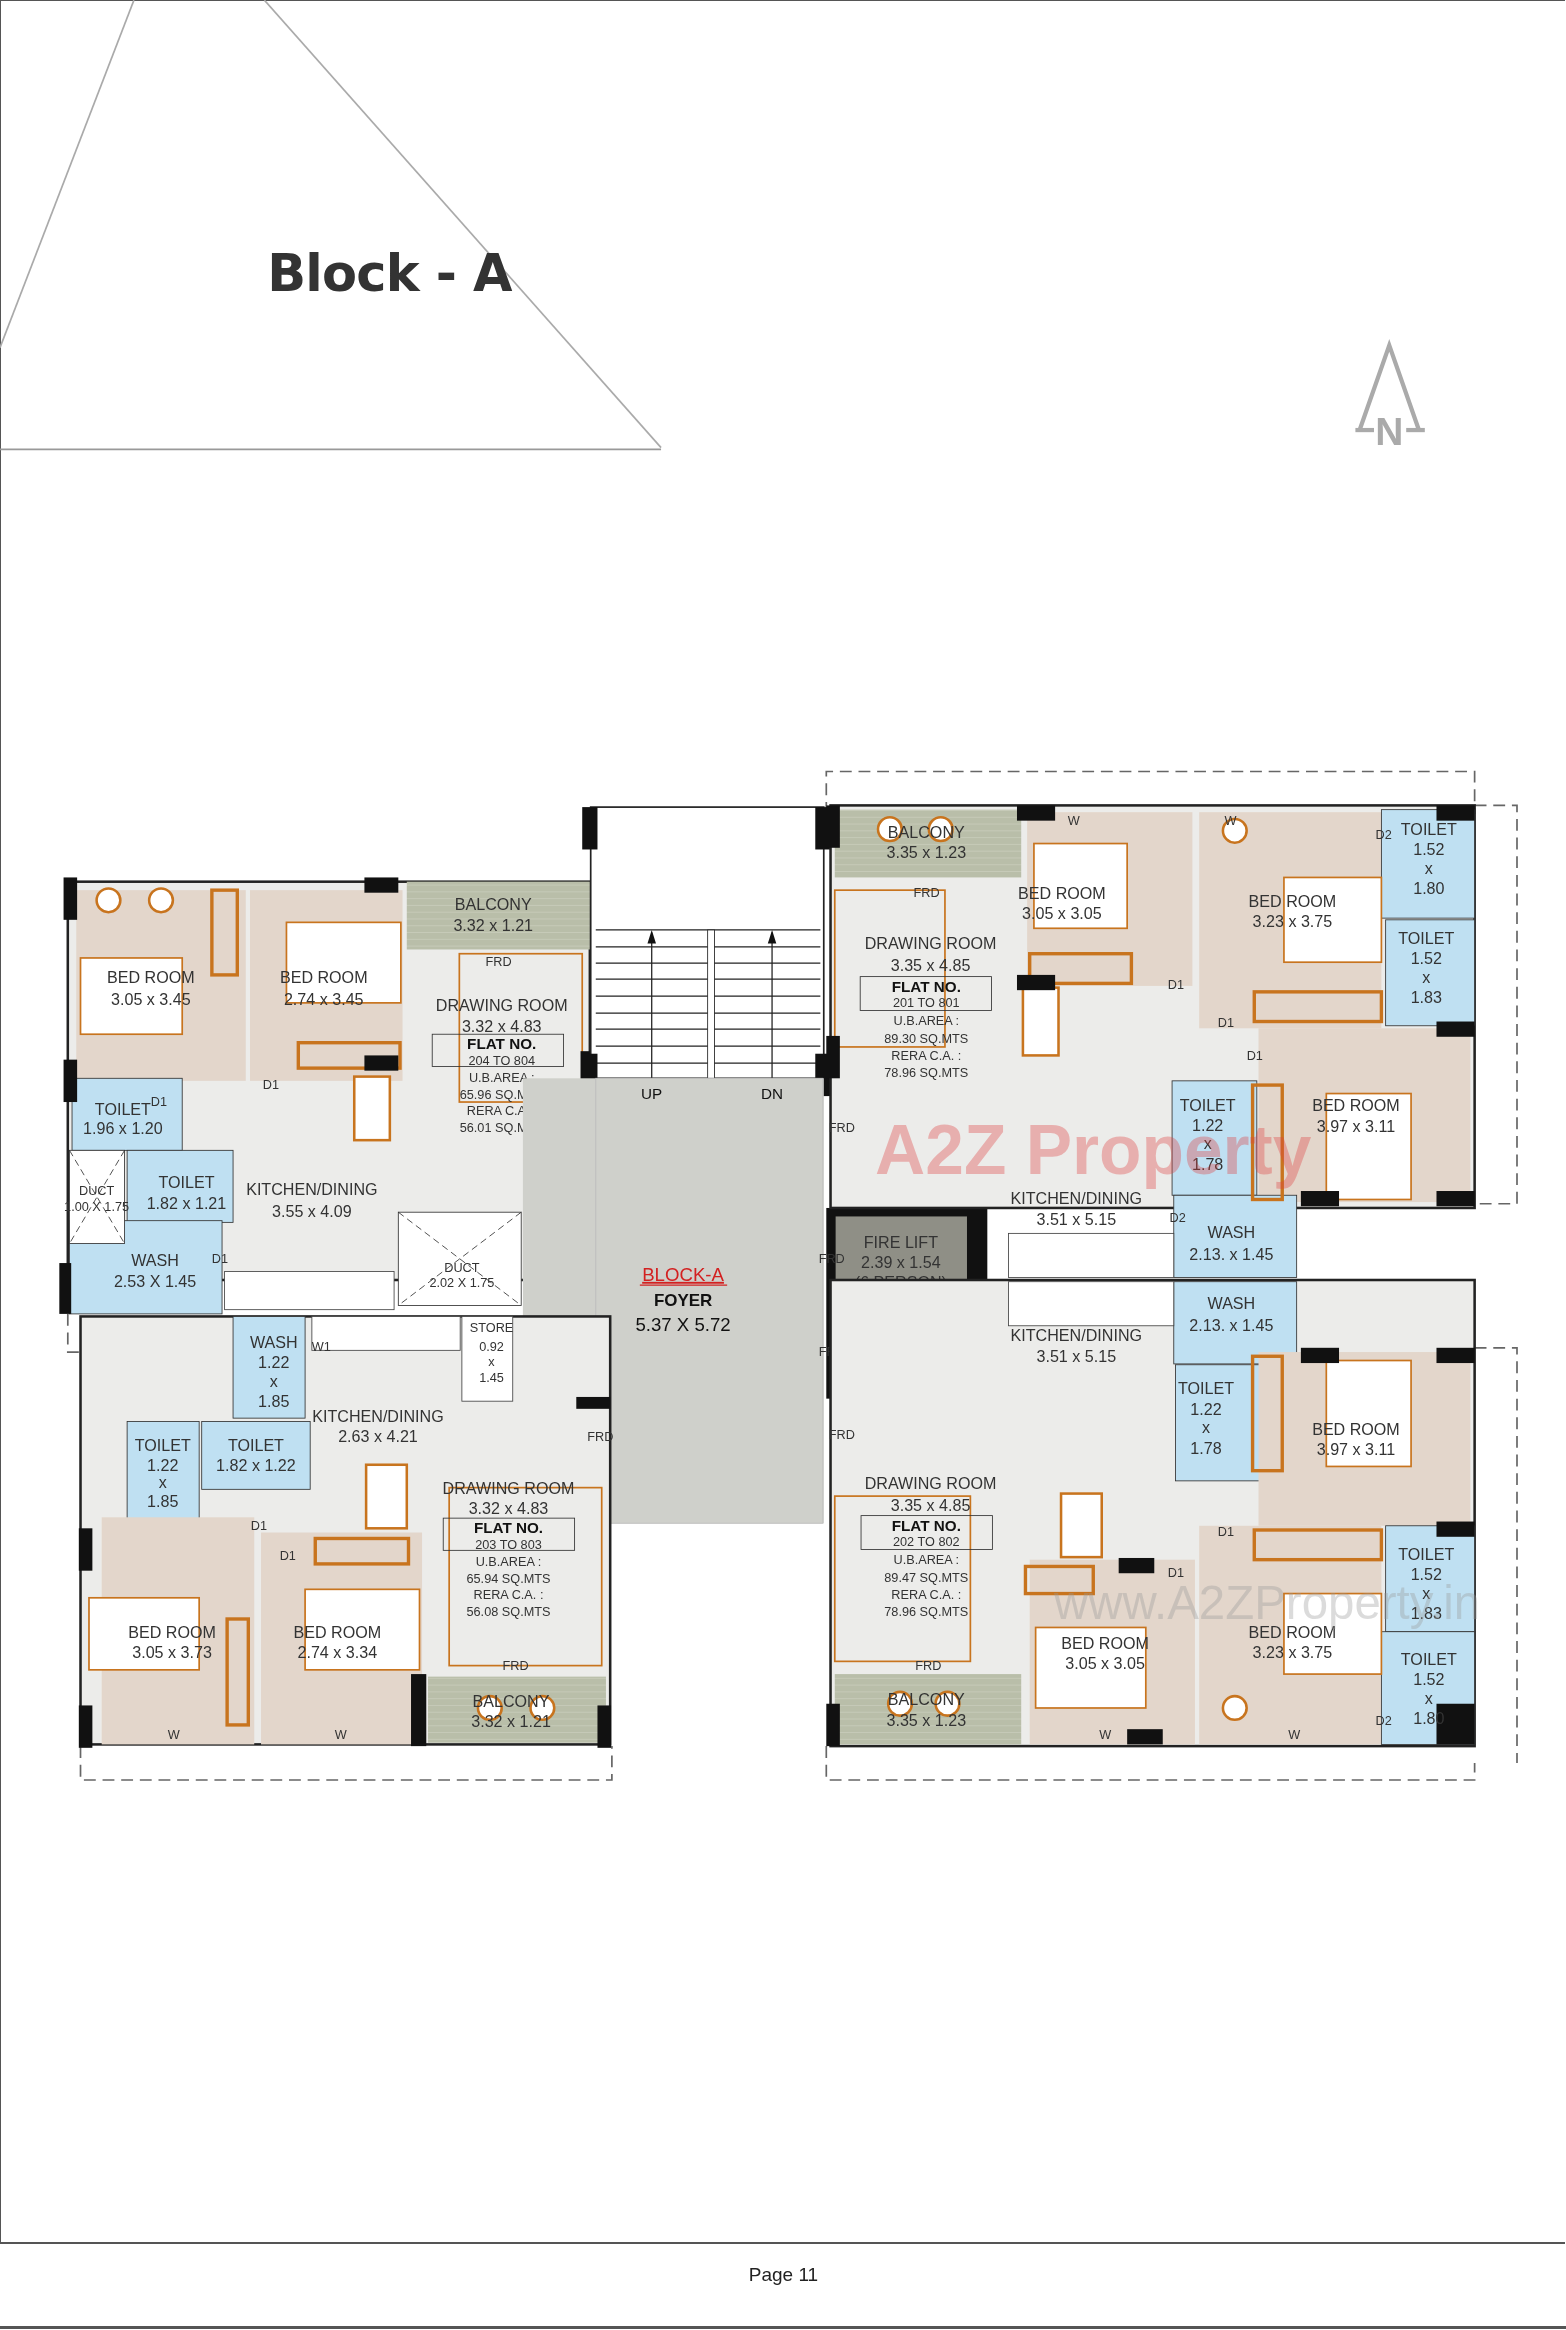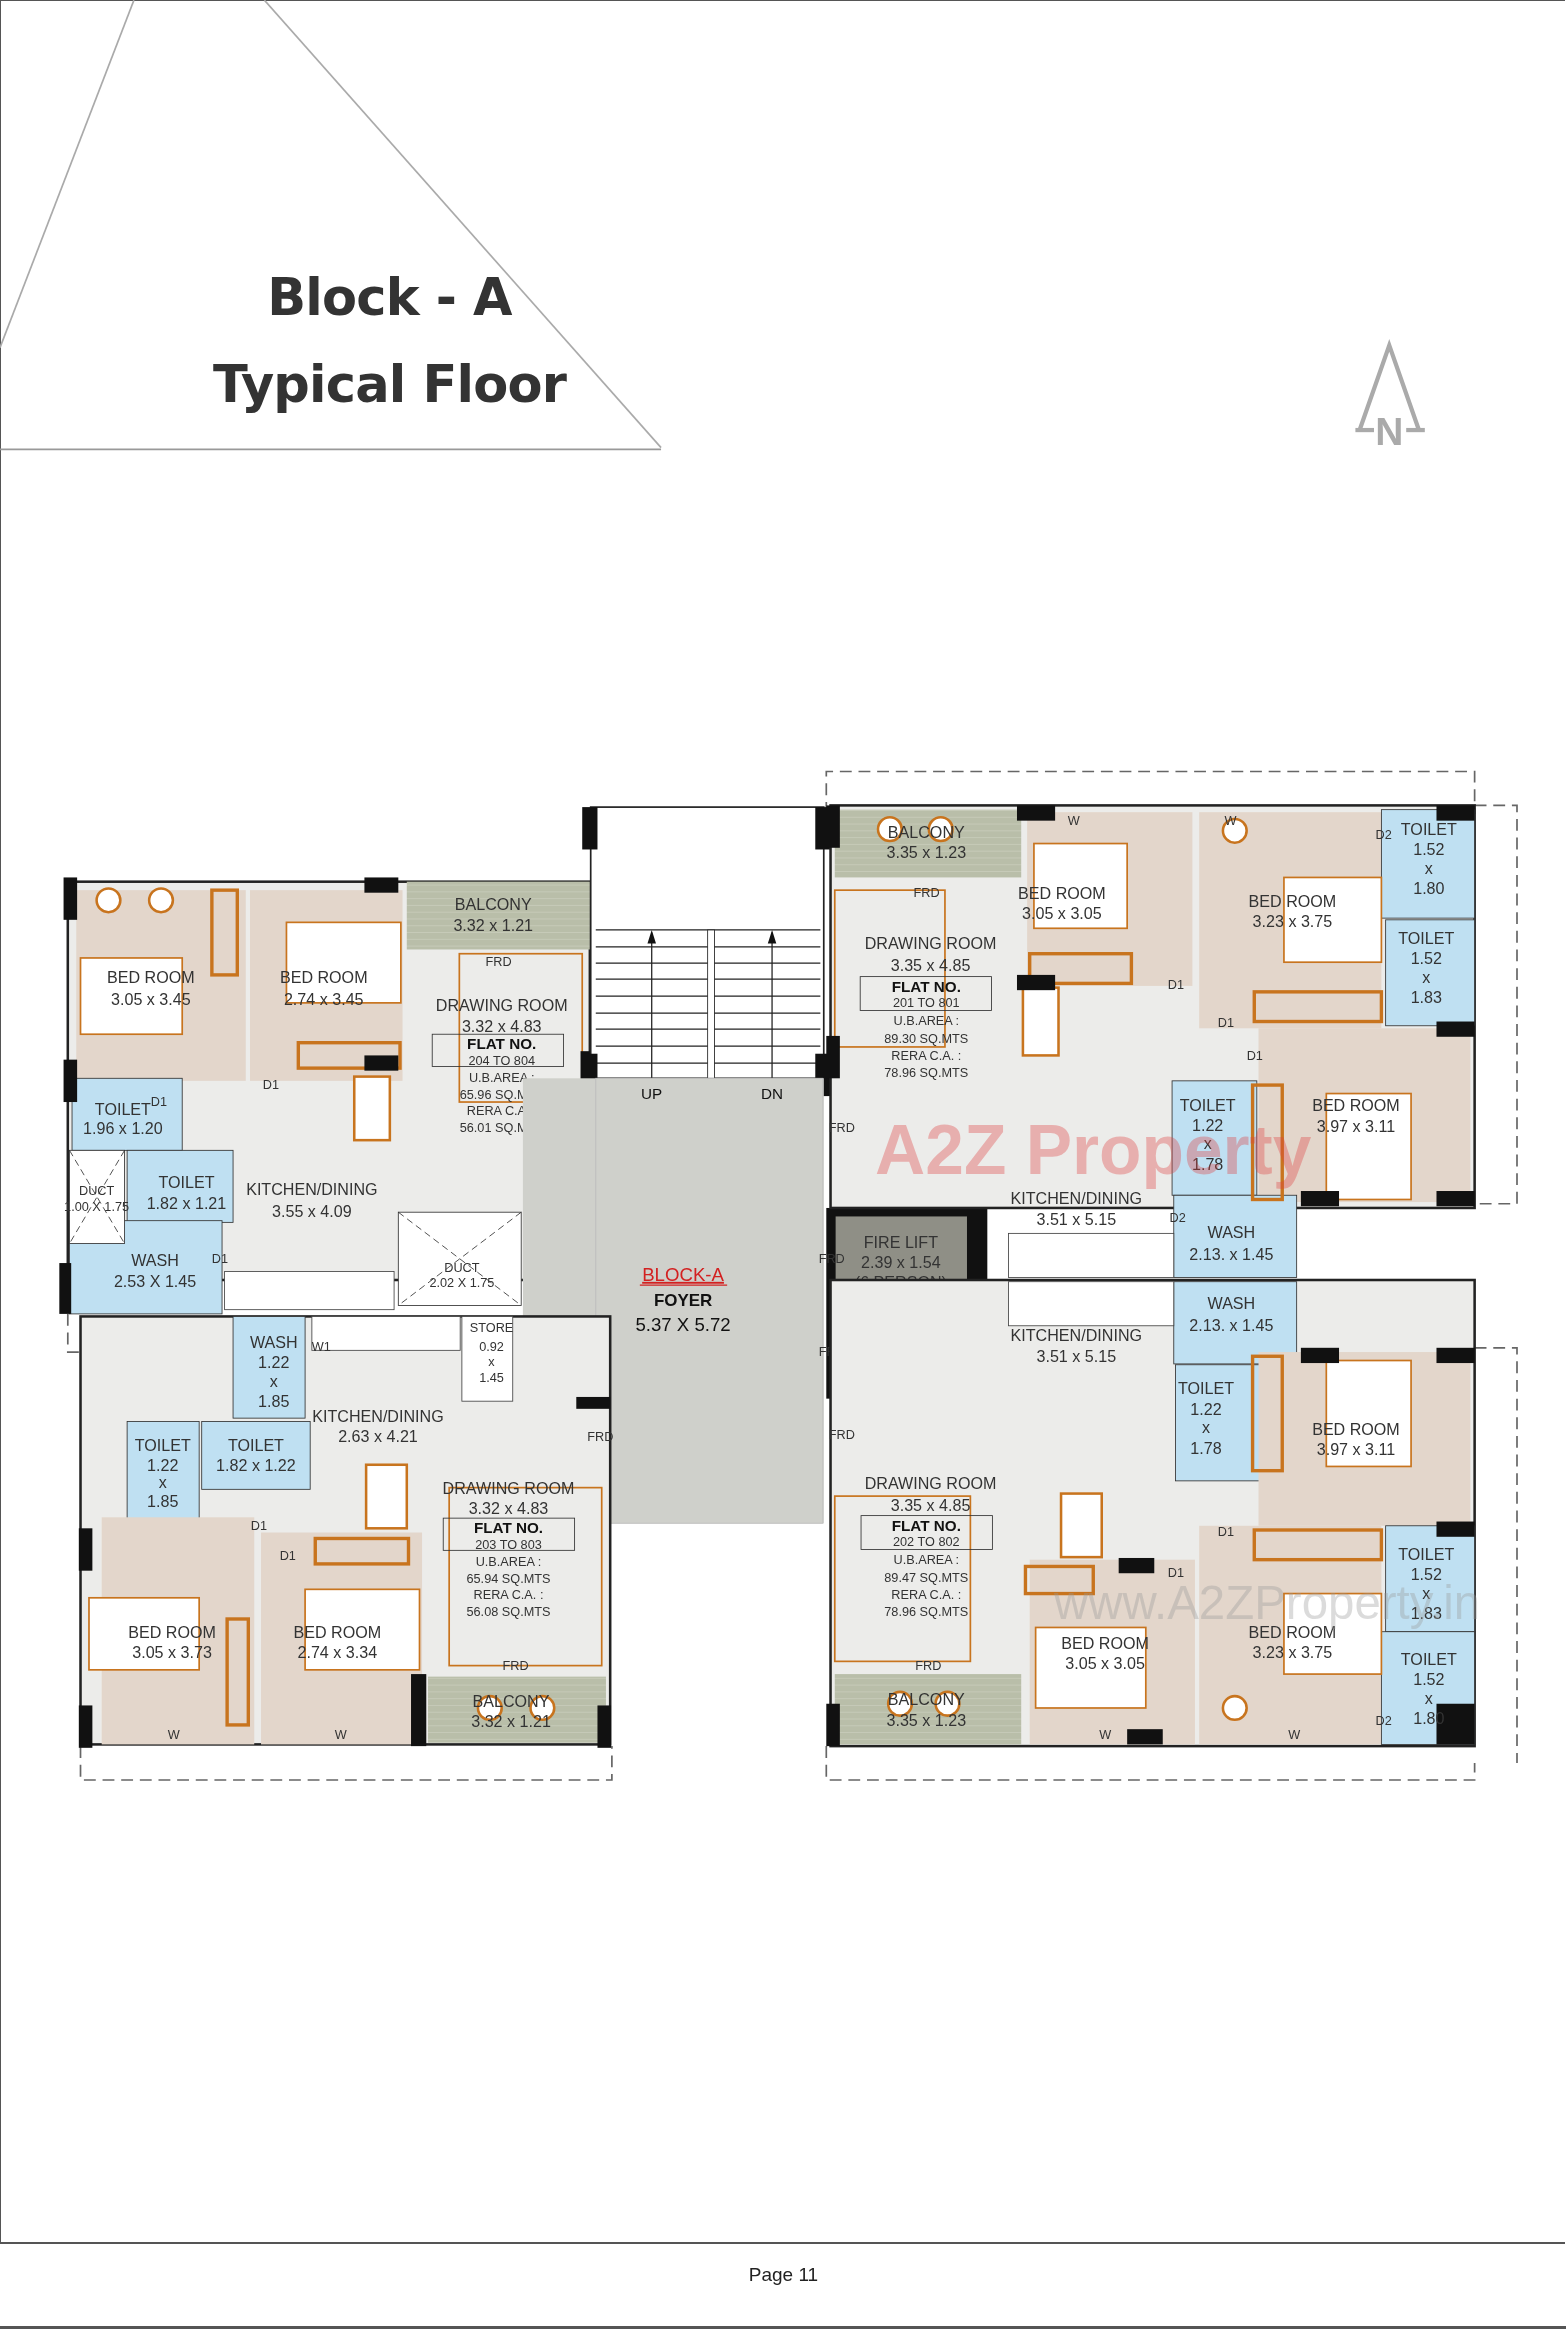--- a/index.html
+++ b/index.html
@@ -3,21 +3,21 @@
 <meta charset="utf-8">
 <style>
   html, body { margin: 0; padding: 0; background: #ffffff; }
   body { width: 1567px; height: 2330px; position: relative; overflow: hidden;
          font-family: "Liberation Sans", "DejaVu Sans", sans-serif; color: #222; }
   .page-frame { position: absolute; left: 0; top: 0; width: 1565px; height: 2244px;
                 border-top: 1.7px solid #555; border-left: 1.7px solid #555; border-bottom: 2.5px solid #555; box-sizing: border-box; }
   .title-tri { position: absolute; left: 0; top: 0; width: 678px; height: 458px; }
   .title-block { position: absolute; left: 169px; top: 242px; width: 441px; text-align: center;
                  font-family: "DejaVu Sans", sans-serif; font-weight: bold; color: #333; font-size: 51px; line-height: 63px; letter-spacing: -0.8px; }
-  .title-block div { display: block; margin-top: 24px; }
+  .title-block div { display: block; }
   .north { position: absolute; left: 1330px; top: 335px; width: 127px; height: 119px; }
   .plan { position: absolute; left: 0; top: 746px; width: 1567px; height: 1068px; }
   .footer-line { position: absolute; left: 0; top: 2326px; width: 1567px; height: 2.5px; background: #555; }
   .page-num { position: absolute; left: 0; top: 2264px; width: 1567px; text-align: center; font-size: 19px; color: #222; }
   svg text { font-family: "Liberation Sans", "DejaVu Sans", sans-serif; }
   .rl { font-size: 19px; fill: #333; text-anchor: middle; }
   .rs { font-size: 15px; fill: #333; text-anchor: middle; }
   .rb { font-size: 18px; fill: #111; font-weight: bold; text-anchor: middle; }
   .dl { font-size: 15px; fill: #333; }
 </style>
@@ -26,21 +26,20 @@
 
 <div class="page-frame"></div>
 
 <svg class="title-tri" viewBox="0 0 800 540">
   <line x1="0" y1="530" x2="780" y2="530" stroke="#999" stroke-width="2"></line>
   <line x1="158" y1="0" x2="0" y2="410" stroke="#aaa" stroke-width="2"></line>
   <line x1="312" y1="0" x2="780" y2="528" stroke="#aaa" stroke-width="2"></line>
 </svg>
 <div class="title-block">
   <div>Block - A</div>
-  <div>Typical Floor</div>
 </div>
 
 <svg class="north" viewBox="0 0 150 140">
   <polyline points="35,112 70,12 105,112" fill="none" stroke="#aaa" stroke-width="5"></polyline>
   <line x1="30" y1="112" x2="52" y2="112" stroke="#aaa" stroke-width="5"></line>
   <line x1="90" y1="112" x2="112" y2="112" stroke="#aaa" stroke-width="5"></line>
   <text x="70" y="130" text-anchor="middle" font-size="46" font-weight="bold" fill="#aaa">N</text>
 </svg>
 
 <svg class="plan" viewBox="0 880 1849 1260" width="1567" height="1068">

